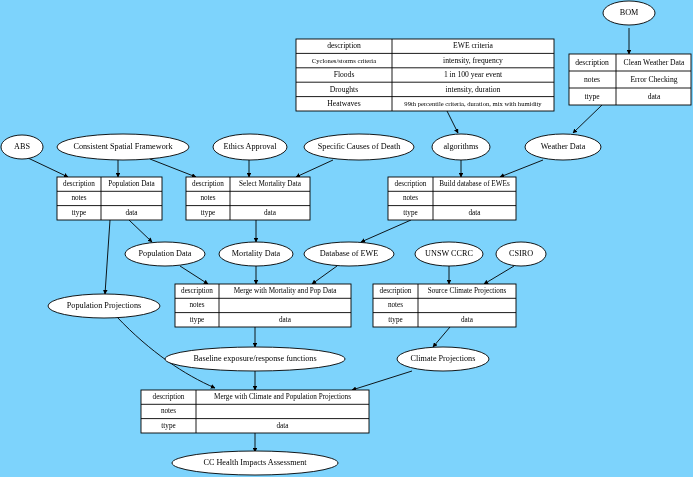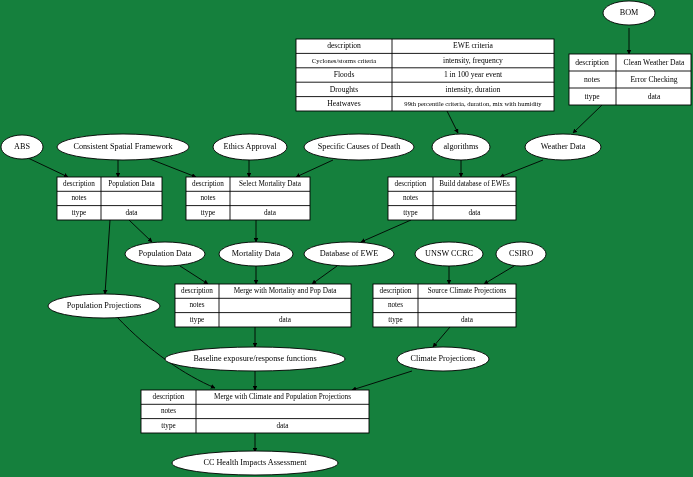--- a/index.html
+++ b/index.html
@@ -5,21 +5,21 @@
 <style>
   html, body {
     margin: 0;
     padding: 0;
     background: #ffffff;
   }
   #diagram-root {
     position: relative;
     width: 693px;
     height: 477px;
-    background: #15803d;
+    background: #7dd3fc;
     font-family: "Liberation Serif", "DejaVu Serif", serif;
     overflow: hidden;
   }
   svg#flow {
     display: block;
     width: 693px;
     height: 477px;
   }
   .node-ellipse {
     fill: #ffffff;

